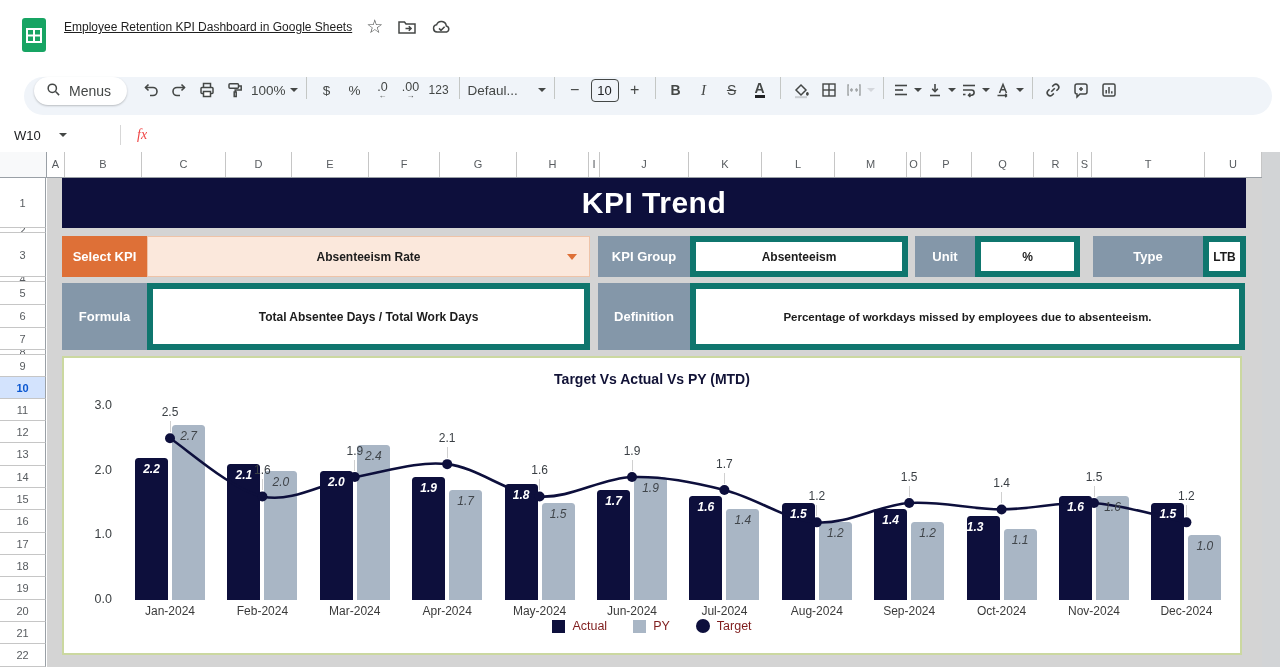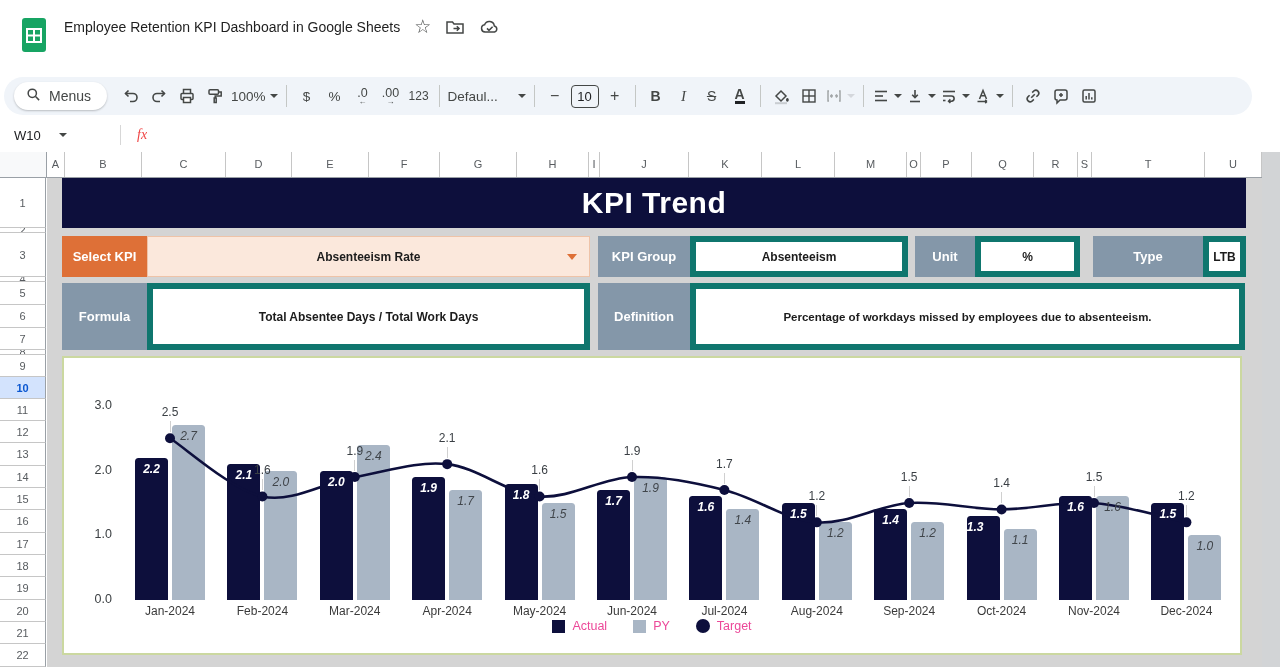--- a/index.html
+++ b/index.html
@@ -3,28 +3,28 @@
 <meta charset="utf-8">
 <style>
   html,body{margin:0;padding:0;}
   body{width:1280px;height:667px;overflow:hidden;position:relative;background:#fff;
        font-family:"Liberation Sans",sans-serif;color:#202124;}
 
   
   .titlebar{position:absolute;left:0;top:0;width:1280px;height:70px;background:#fff;}
   .logo{position:absolute;left:20px;top:16px;}
   .doc-title-row{position:absolute;left:64px;top:18px;display:flex;align-items:center;gap:14px;}
-  .doc-title{font-size:14px;color:#1f1f1f;white-space:nowrap;}
+  .doc-title{font-size:12px;color:#1f1f1f;white-space:nowrap;text-decoration:underline;}
   .title-ic{color:#444746;font-size:19px;line-height:18px;display:flex;align-items:center;}
   .menubar{position:absolute;left:64px;top:44px;display:flex;gap:19px;}
   .menu-item{font-size:14.5px;color:#1f1f1f;cursor:default;}
 
   
-  .toolbar{position:absolute;left:4px;top:77px;width:1248px;height:38px;border-radius:20px;
-           background:#f0f4f9;display:flex;align-items:center;padding:0 6px 0 10px;box-sizing:border-box;}
+  .toolbar{position:absolute;left:24px;top:77px;width:1248px;height:38px;border-radius:20px;
+           background:#f0f4f9;display:flex;align-items:flex-start;padding:0 6px 0 10px;box-sizing:border-box;}
   .menus-pill{display:flex;align-items:center;gap:8px;background:#fff;border-radius:16px;height:28px;
               padding:0 16px 0 12px;box-shadow:0 1px 2px rgba(60,64,67,.3);margin-right:10px;font-size:14px;color:#444746;}
   .tb-item{min-width:24px;height:26px;display:flex;align-items:center;justify-content:center;
            color:#444746;font-size:13.5px;margin:0 2px;white-space:nowrap;}
   .tb-sep{width:1px;height:22px;background:#c4c7c5;margin:0 6px;}
   .caret{display:inline-block;width:0;height:0;border-left:4px solid transparent;border-right:4px solid transparent;
          border-top:4.5px solid #444746;margin-left:4px;}
   .caret.gray{border-top-color:#b3b6b9;}
   .fontsize-box{width:26px;height:21px;border:1.5px solid #444746;border-radius:4px;display:flex;
                 align-items:center;justify-content:center;font-size:13px;color:#202124;}
@@ -79,21 +79,21 @@
   .y-label{position:absolute;left:14px;width:34px;text-align:right;font-size:12.5px;color:#3c4043;}
   .bar{position:absolute;border-radius:3.5px 3.5px 0 0;}
   .x-label{position:absolute;top:246px;width:90px;text-align:center;font-size:12px;color:#3a3a3a;}
   .bar-val{position:absolute;text-align:center;font-size:12px;font-style:italic;}
   .bar-val.white{color:#fff;font-weight:700;}
   .bar-val.dark{color:#40454a;}
   .t-val{position:absolute;width:40px;text-align:center;font-size:12px;color:#3a3f44;}
   .t-leader{position:absolute;width:1px;height:11px;background:#d0d0d0;}
   .chart-legend{position:absolute;left:0;right:0;top:261px;display:flex;justify-content:center;
                 gap:26px;align-items:center;}
-  .leg-item{display:flex;align-items:center;gap:7px;font-size:12.5px;color:#ec4899;}
+  .leg-item{display:flex;align-items:center;gap:7px;font-size:12.5px;color:#7f1d1d;}
   .swatch{width:13px;height:13px;}
   .swatch.round{border-radius:50%;width:14px;height:14px;}
 </style>
 </head>
 <body>
 
 <div class="titlebar">
   <span class="logo">
     <svg width="28" height="38" viewBox="0 0 28 38">
       <rect x="2" y="2" width="24" height="34" rx="3" fill="#17a463"></rect>
@@ -364,20 +364,21 @@
   <div class="w-lbl" style="left:1046px;top:58px;width:110px;height:41px;">Type</div>
   <div class="w-val" style="left:1156px;top:58px;width:43px;height:41px;">LTB</div>
 
   <div class="w-lbl" style="left:15px;top:105px;width:85px;height:67px;">Formula</div>
   <div class="w-val" style="left:100px;top:105px;width:443px;height:67px;">Total Absentee Days / Total Work Days</div>
   <div class="w-lbl" style="left:551px;top:105px;width:92px;height:67px;">Definition</div>
   <div class="w-val" style="left:643px;top:105px;width:555px;height:67px;font-size:11.5px;">Percentage of workdays missed by employees due to absenteeism.</div>
 
   <div class="chart-box">
     <div class="chart-inner">
+      <div class="chart-title">Target Vs Actual Vs PY (MTD)</div>
     <div class="y-label" style="top: 39.9px;">3.0</div>
         <div class="y-label" style="top: 104.6px;">2.0</div>
         <div class="y-label" style="top: 169.3px;">1.0</div>
         <div class="y-label" style="top: 234px;">0.0</div>
         <div class="bar" style="left: 71px; top: 99.66px; width: 33px; height: 142.34px; background: rgb(13, 15, 60);"></div>
         <div class="bar" style="left: 108px; top: 67.31px; width: 33px; height: 174.69px; background: rgb(169, 182, 197);"></div>
         <div class="x-label" style="left: 61px;">Jan-2024</div>
         <div class="bar" style="left: 163.4px; top: 106.13px; width: 33px; height: 135.87px; background: rgb(13, 15, 60);"></div>
         <div class="bar" style="left: 200.4px; top: 112.6px; width: 33px; height: 129.4px; background: rgb(169, 182, 197);"></div>
         <div class="x-label" style="left: 153.4px;">Feb-2024</div>

